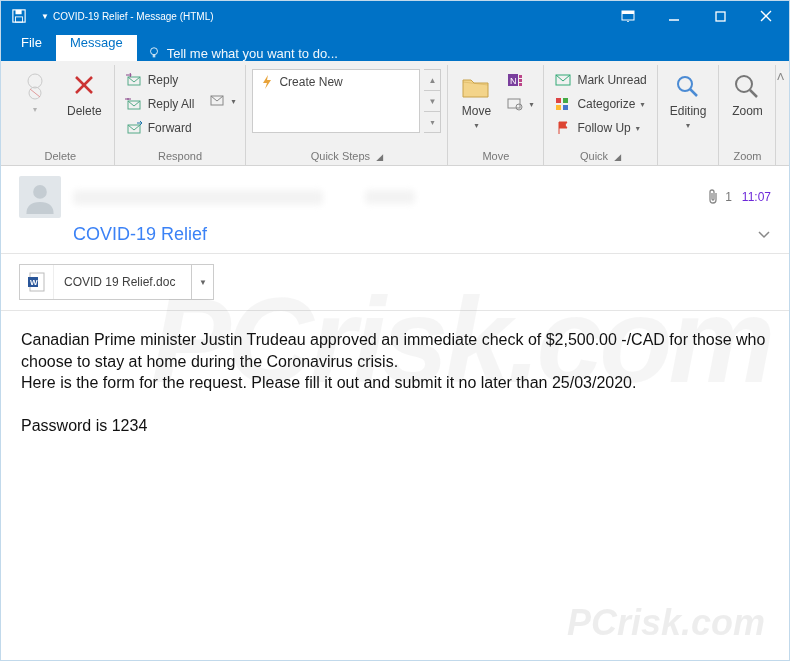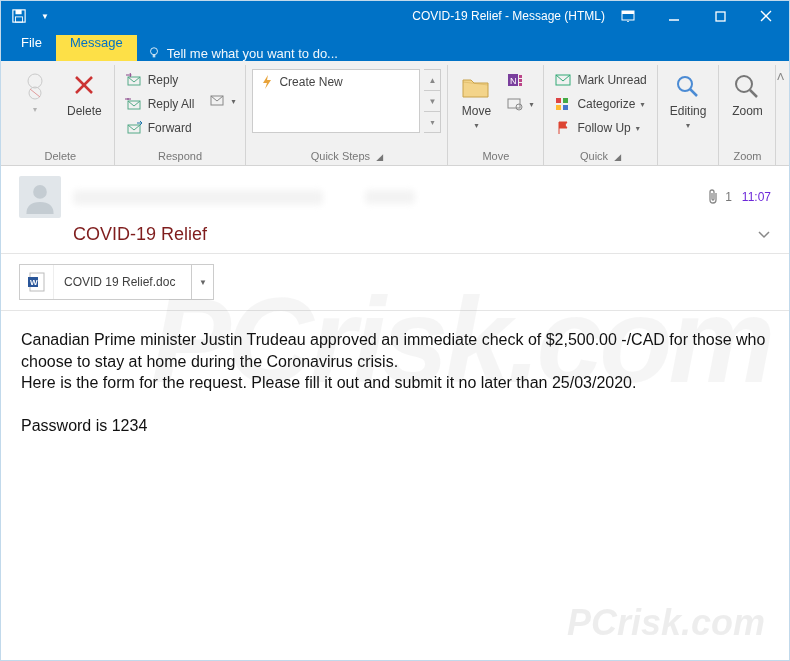--- a/index.html
+++ b/index.html
@@ -5,28 +5,28 @@
 * { box-sizing: border-box; margin: 0; padding: 0; font-family: "Segoe UI", Tahoma, sans-serif; }
 body { width: 790px; height: 661px; background: #fff; overflow: hidden; position: relative; }
 
 
 .window { width: 790px; height: 661px; background: #fff; border: 1px solid #c1d9eb; position: relative; }
 
 
 .titlebar { height: 30px; background: #0072c6; display: flex; align-items: center; color: #fff; font-size: 12px; }
 .tb-left { display: flex; align-items: center; gap: 10px; padding-left: 10px; }
 .tb-icon { width: 16px; height: 16px; display: flex; align-items: center; justify-content: center; }
-.tb-title { flex: 1; text-align: right; font-size: 12px; }
+.tb-title { flex: 1; text-align: left; font-size: 10px; }
 .tb-ctrls { display: flex; }
 .tb-btn { width: 46px; height: 30px; display: flex; align-items: center; justify-content: center; }
 
 
 .tabbar { height: 30px; background: #0072c6; display: flex; align-items: flex-end; padding-left: 6px; color: #fff; font-size: 13px; }
 .tab { height: 26px; padding: 0 14px; display: flex; cursor: pointer; }
-.tab.active { background: #fde047; color: #0072c6; }
+.tab.active { background: #ffffff; color: #0072c6; }
 .tellme { flex: 0 0 auto; display: flex; align-items: flex-start; gap: 6px; padding: 0 10px; opacity: .95; }
 .lightbulb { width: 14px; height: 14px; }
 
 
 .ribbon { height: 105px; background: #f1f1f1; border-bottom: 1px solid #d4d4d4; display: flex; padding: 4px 6px 0; font-size: 12px; color: #444; }
 .rgroup { border-right: 1px solid #d4d4d4; display: flex; flex-direction: column; justify-content: space-between; padding: 0 6px 1px; }
 .rgroup:last-child { border-right: none; }
 .rbody { flex: 1; display: flex; align-items: flex-start; gap: 4px; padding-top: 4px; }
 .rlabel { font-size: 11px; color: #777; text-align: center; padding-bottom: 2px; }
 .bigbtn { display: flex; flex-direction: column; align-items: center; gap: 2px; padding: 2px 6px; cursor: pointer; min-width: 44px; }
@@ -40,21 +40,21 @@
 
 
 .msghdr { padding: 10px 18px 8px; border-bottom: 1px solid #e5e5e5; display: flex; flex-direction: column; gap: 6px; }
 .row1 { display: flex; align-items: center; gap: 12px; }
 .avatar { width: 42px; height: 42px; background: #e1e6ea; border-radius: 2px; display: flex; align-items: center; justify-content: center; }
 .blurspan { display: inline-block; background: #f3f3f3; border-radius: 4px; color: transparent; filter: blur(3px); }
 .from { font-size: 13px; color: #666; }
 .to { font-size: 12px; color: #666; }
 .attinfo { margin-left: auto; display: flex; align-items: center; gap: 6px; color: #777; font-size: 12px; }
 .time { margin-left: 4px; color: #6d28d9; font-size: 12px; }
-.subject { font-size: 18px; color: #7f1d1d; padding-left: 54px; font-weight: 400; }
+.subject { font-size: 18px; color: #3b82f6; padding-left: 54px; font-weight: 400; }
 .chev { margin-left: auto; color: #777; }
 
 
 .attbar { padding: 10px 18px; border-bottom: 1px solid #e5e5e5; }
 .attchip { display: inline-flex; align-items: center; border: 1px solid #ccc; height: 36px; background: #fff; }
 .attchip .aicon { width: 34px; height: 100%; display: flex; align-items: center; justify-content: center; border-right: 1px solid #eee; }
 .attchip .aname { padding: 0 16px 0 10px; font-size: 12px; color: #404040; }
 .attchip .asplit { width: 22px; height: 100%; border-left: 1px solid #ccc; display: flex; align-items: center; justify-content: center; color: #666; font-size: 8px; }
 
 

